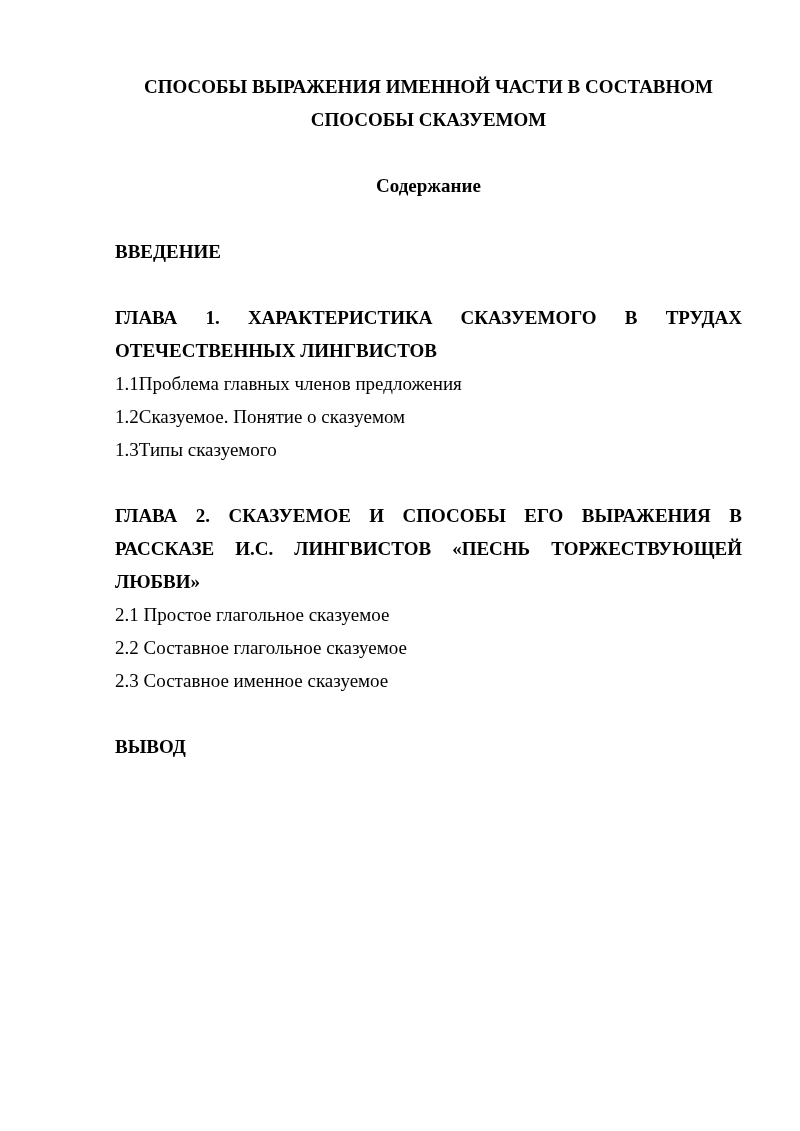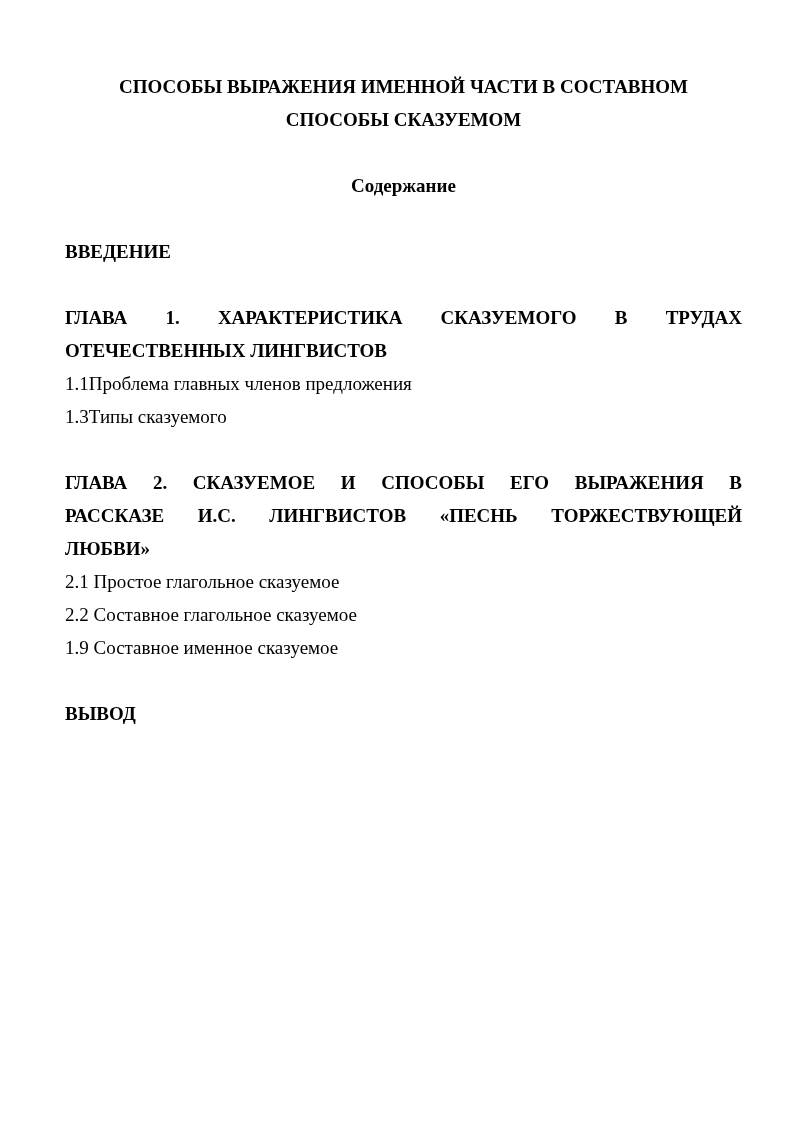--- a/index.html
+++ b/index.html
@@ -9,21 +9,21 @@
   }
   .page {
     position: relative;
     width: 800px;
     height: 1131px;
     box-sizing: border-box;
     background: #ffffff;
     color: #000000;
     font-family: "Liberation Serif", "DejaVu Serif", serif;
     font-size: 19px;
-    padding: 70px 58px 0 65px;
+    padding: 70px 58px 0 115px;
     overflow: hidden;
   }
   .line {
     line-height: 33px;
   }
   .bold {
     font-weight: bold;
   }
   .center {
     text-align: center;
@@ -48,29 +48,30 @@
   </div>
 
   <div class="section line bold center">Содержание</div>
 
   <div class="section line bold">ВВЕДЕНИЕ</div>
 
   <div class="section">
     <div class="line bold jline">ГЛАВА 1. ХАРАКТЕРИСТИКА СКАЗУЕМОГО В ТРУДАХ</div>
     <div class="line bold">ОТЕЧЕСТВЕННЫХ ЛИНГВИСТОВ</div>
     <div class="line">1.1Проблема главных членов предложения</div>
+    <div class="line">1.2Сказуемое. Понятие о сказуемом</div>
     <div class="line">1.3Типы сказуемого</div>
   </div>
 
   <div class="section">
     <div class="line bold jline">ГЛАВА 2. СКАЗУЕМОЕ И СПОСОБЫ ЕГО ВЫРАЖЕНИЯ В</div>
     <div class="line bold jline">РАССКАЗЕ И.С. ЛИНГВИСТОВ «ПЕСНЬ ТОРЖЕСТВУЮЩЕЙ</div>
     <div class="line bold">ЛЮБВИ»</div>
     <div class="line">2.1 Простое глагольное сказуемое</div>
     <div class="line">2.2 Составное глагольное сказуемое</div>
-    <div class="line">1.9 Составное именное сказуемое</div>
+    <div class="line">2.3 Составное именное сказуемое</div>
   </div>
 
   <div class="section">
     <div class="line bold">ВЫВОД</div>
   </div>
 
 </div>
 
 </body></html>

